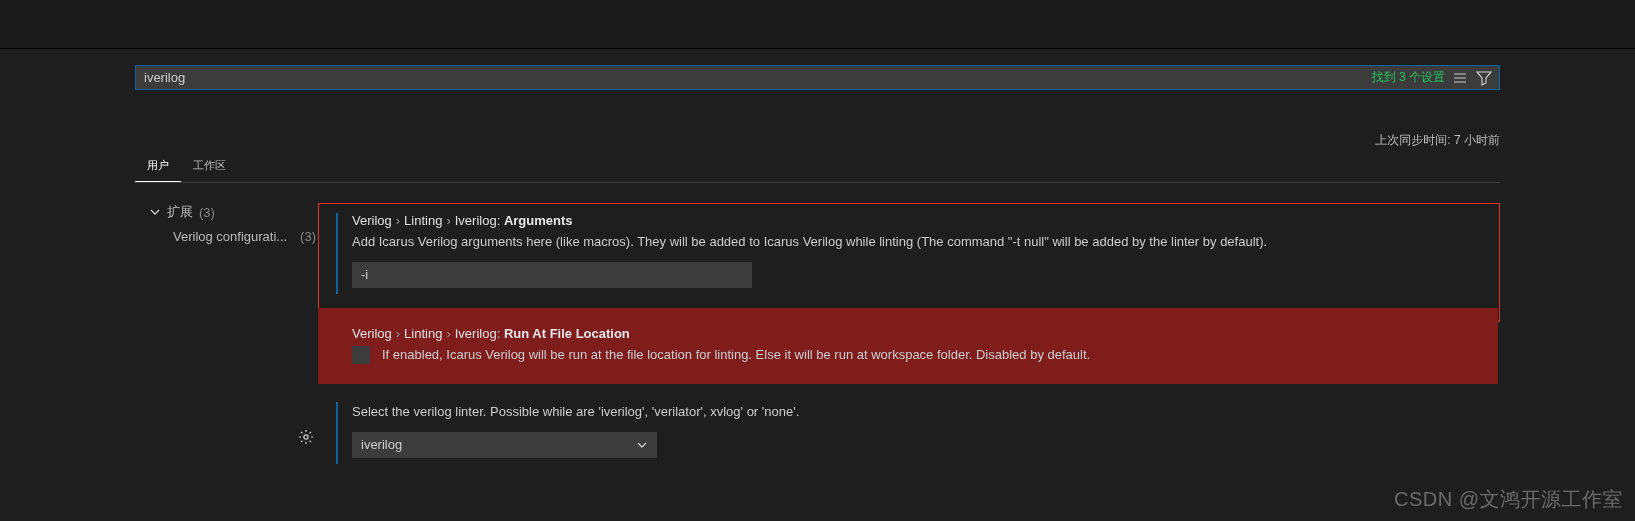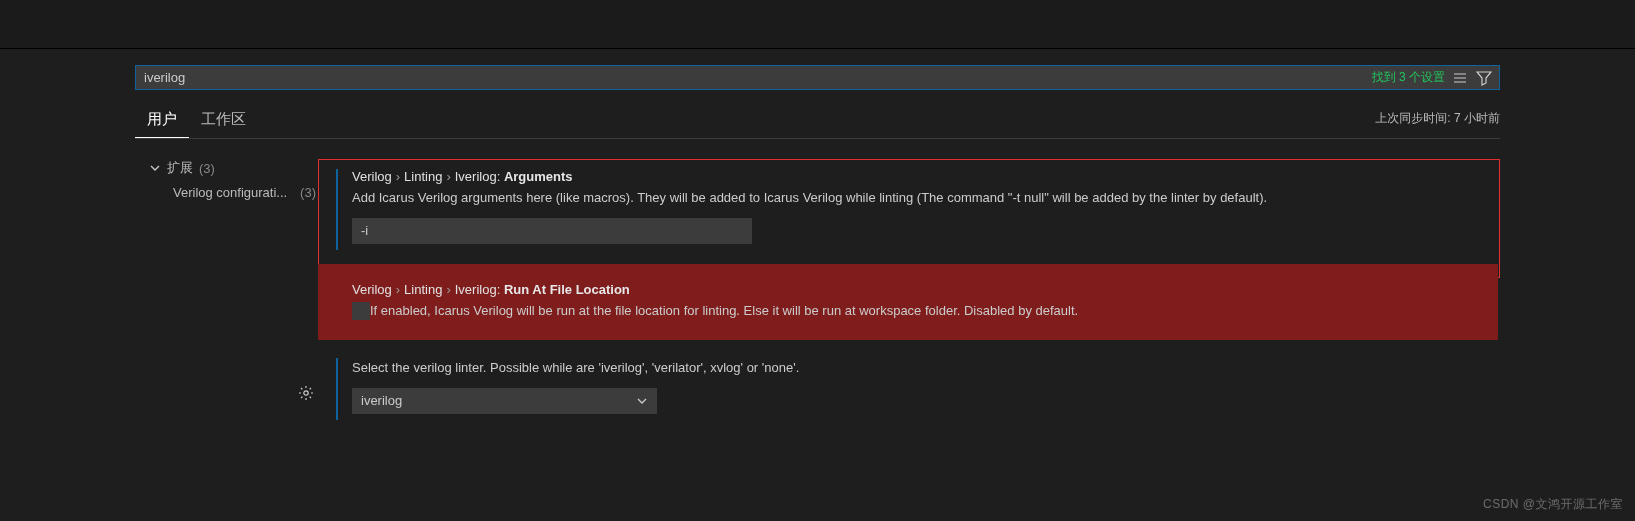--- a/index.html
+++ b/index.html
@@ -7,46 +7,46 @@
   .topbar { height: 49px; background: #1b1b1b; border-bottom: 1px solid #000; }
   .content-area { padding: 16px 135px; }
   .search-wrap { padding-top: 0; }
   .search-row { position: relative; display: flex; align-items: center; border: 1px solid #0e639c; background: #3c3c3c; }
   .search-row input { flex: 1; background: transparent; border: none; color: #ccc; padding: 4px 8px; outline: none; font-size: 13px; }
   .search-actions { display: flex; align-items: center; gap: 6px; padding-right: 6px; color: #ccc; }
   .search-actions .txt { font-size: 12px; color: #22c55e; white-space: nowrap; }
   .icon-btn { display: inline-flex; align-items: center; justify-content: center; width: 18px; height: 18px; color: #ccc; }
   .tabs-row { display: flex; align-items: center; justify-content: space-between; margin-top: 14px; border-bottom: 1px solid #3c3c3c; }
   .tabs { display: flex; gap: 0; }
-  .tab { padding: 6px 12px 8px; color: #bbb; cursor: pointer; font-size: 15px; }
+  .tab { padding: 6px 12px 8px; color: #bbb; cursor: pointer; font-size: 11px; margin-top: 48px; }
   .tab.active { color: #fff; border-bottom: 1px solid #fff; }
   .sync-time { color: #bbb; font-size: 12px; padding-bottom: 6px; }
   .main-row { display: flex; }
   .sidebar { width: 183px; padding-top: 16px; color: #bbb; }
   .side-group { display: flex; align-items: center; gap: 6px; font-size: 13px; padding: 4px 0 4px 14px; }
   .chev { display: inline-block; transform: rotate(0deg); }
   .side-item { display: flex; align-items: flex-end; justify-content: space-between; padding: 4px 0 4px 38px; font-size: 13px; color: #bbb; }
   .side-item .cnt { color: #888; padding-right: 2px; }
   .settings-col { flex: 1; padding-top: 2px; position: relative; }
   .highlight-box { border: 1px solid #e03030; position: absolute; top: 20px; left: 0; right: 0; height: 119px; pointer-events: none; }
   .setting { padding: 18px 20px 20px 24px; position: relative; }
   .setting.hl {  }
   .setting .bar { position: absolute; left: 18px; top: 18px; bottom: 18px; width: 2px; background: #0e639c; display: none; }
   .setting .bar.show { display: block; }
   .setting-header { color: #e0e0e0; font-size: 13px; margin-bottom: 4px; padding-left: 10px; }
   .setting-header .sep { color: #999; margin: 0 4px; }
   .setting-header .leaf { font-weight: 600; color: #e7e7e7; }
   .setting-desc { color: #ccc; font-size: 13px; padding-left: 10px; line-height: 1.5; }
   .setting-input { margin-top: 10px; margin-left: 10px; width: 400px; height: 26px; background: #3c3c3c; border: 1px solid #3c3c3c; color: #ccc; padding: 0 8px; outline: none; font-size: 13px; }
-  .checkbox-row { display: flex; align-items: flex-start; padding-left: 10px; margin-top: 4px; }
+  .checkbox-row { display: flex; align-items: flex-start; gap: 12px; padding-left: 10px; margin-top: 4px; }
   .checkbox { width: 18px; height: 18px; background: #3c3c3c; border: 1px solid #3c3c3c; flex-shrink: 0; margin-top: 1px; }
   .select-wrap { margin-top: 10px; margin-left: 10px; width: 305px; height: 26px; background: #3c3c3c; border: 1px solid #3c3c3c; display: flex; align-items: center; justify-content: space-between; padding: 0 8px; color: #ccc; }
   .gear-wrap { position: absolute; left: -20px; top: 246px; color: #ccc; }
   .sec2 { background: #7f1d1d; margin: 0 2px 0 0; }
-  .watermark { position: absolute; right: 12px; bottom: 8px; color: rgba(200,200,200,0.45); font-size: 12px; letter-spacing: 0.5px; }
+  .watermark { position: absolute; right: 12px; bottom: 8px; color: rgba(200,200,200,0.45); font-size: 20px; letter-spacing: 0.5px; }
   .bar3 { position: absolute; left: 18px; top: 18px; bottom: 14px; width: 2px; background: #0e639c; }
   svg { display: block; }
 </style>
 </head>
 <body>
 
 <div class="topbar"></div>
 
 <div class="content-area">
   <div class="search-wrap">

